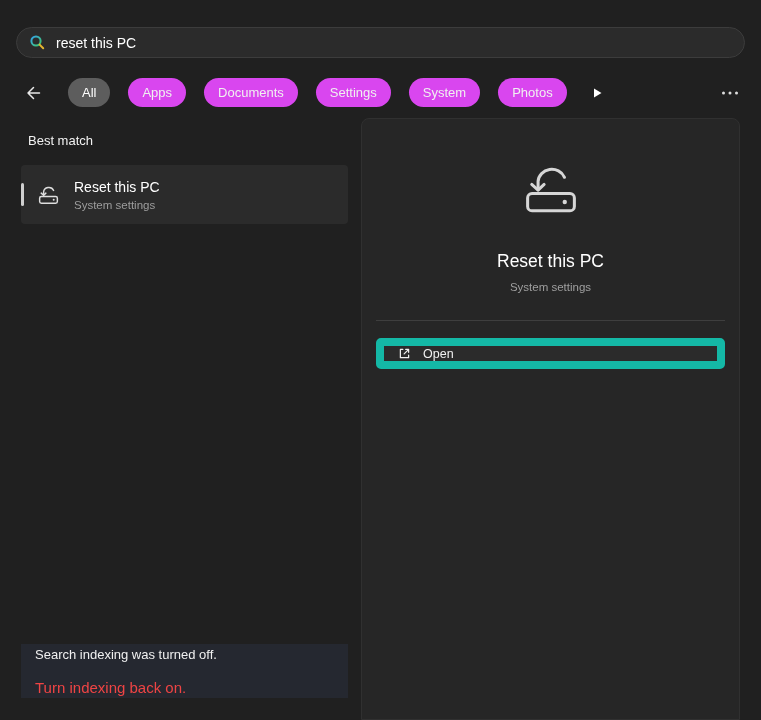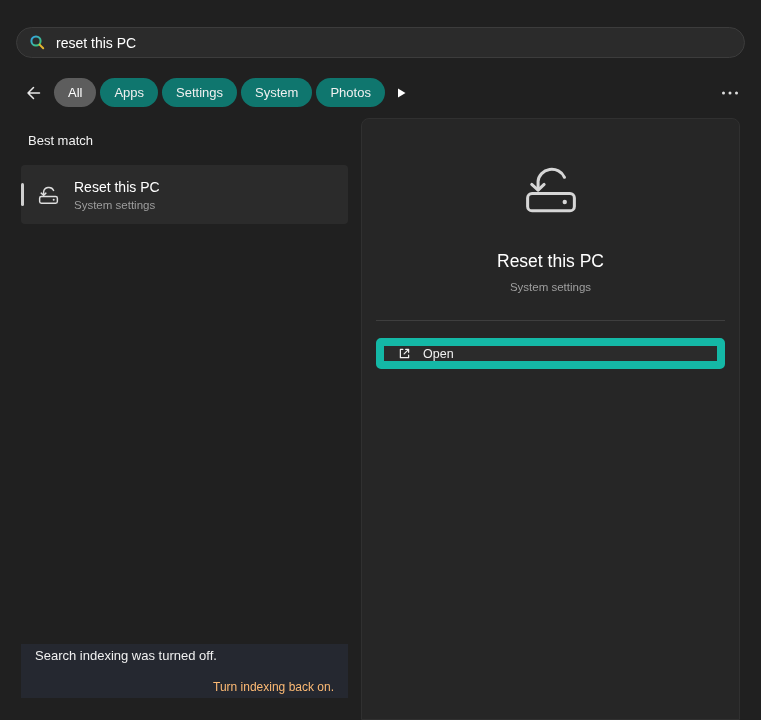--- a/index.html
+++ b/index.html
@@ -25,31 +25,31 @@
   .search-bar svg { flex: 0 0 auto; margin-right: 10px; }
   .search-input {
     flex: 1; background: transparent; border: none; outline: none;
     color: #ffffff; font-size: 14px;
     font-family: "Liberation Sans", sans-serif;
   }
 
   
   .filter-row {
     position: absolute; left: 16px; top: 78px; right: 16px;
-    height: 29px; display: flex; align-items: center; gap: 4px;
+    height: 29px; display: flex; align-items: center; gap: 18px;
   }
   .icon-btn {
     background: transparent; border: none; cursor: pointer;
     display: flex; align-items: center; justify-content: center;
     width: 34px; height: 29px; padding: 0;
   }
   .pill {
     height: 29px; padding: 0 14px;
     border: none; border-radius: 15px;
-    background: #0f766e; color: #f0f0f0;
+    background: #d946ef; color: #f0f0f0;
     font-size: 13px; font-family: "Liberation Sans", sans-serif;
     display: flex; align-items: center; cursor: pointer;
   }
   .pill.selected { background: #5d5d5d; color: #ffffff; }
   .more-filters { width: 24px; }
   .more-options { margin-left: auto; width: 30px; }
 
   
   .section-title {
     position: absolute; left: 28px; top: 133px;
@@ -99,21 +99,21 @@
 
   
   .notice {
     position: absolute; left: 21px; top: 644px;
     width: 327px; height: 54px;
     background: #252830; border-radius: 0;
     padding: 9px 14px;
     display: flex; flex-direction: column; justify-content: center; gap: 17px;
   }
   .notice-message { font-size: 13px; color: #f0f0f0; }
-  .notice-action { font-size: 12px; color: #fdba74; cursor: pointer; text-align: right; }
+  .notice-action { font-size: 15px; color: #ef4444; cursor: pointer; }
 </style>
 </head>
 <body>
 
 <div class="stage">
 
   <div class="search-bar">
     <span style="display:flex;">
       <svg width="17" height="17" viewBox="0 0 17 17">
         <defs>
@@ -133,20 +133,21 @@
     <button class="icon-btn">
       <span style="display:flex;">
         <svg width="18" height="18" viewBox="0 0 18 18">
           <path d="M9.5 3.5 L4 9 L9.5 14.5 M4 9 H15.5" fill="none" stroke="#e8e8e8" stroke-width="1.5" stroke-linecap="round" stroke-linejoin="round"></path>
         </svg>
       </span>
     </button>
 
     <button class="pill selected">All</button>
     <button class="pill">Apps</button>
+    <button class="pill">Documents</button>
     <button class="pill">Settings</button>
     <button class="pill">System</button>
     <button class="pill">Photos</button>
 
     <button class="icon-btn more-filters">
       <span style="display:flex;">
         <svg width="14" height="14" viewBox="0 0 14 14">
           <path d="M4 2.5 L11.5 7 L4 11.5 Z" fill="#ffffff"></path>
         </svg>
       </span>

